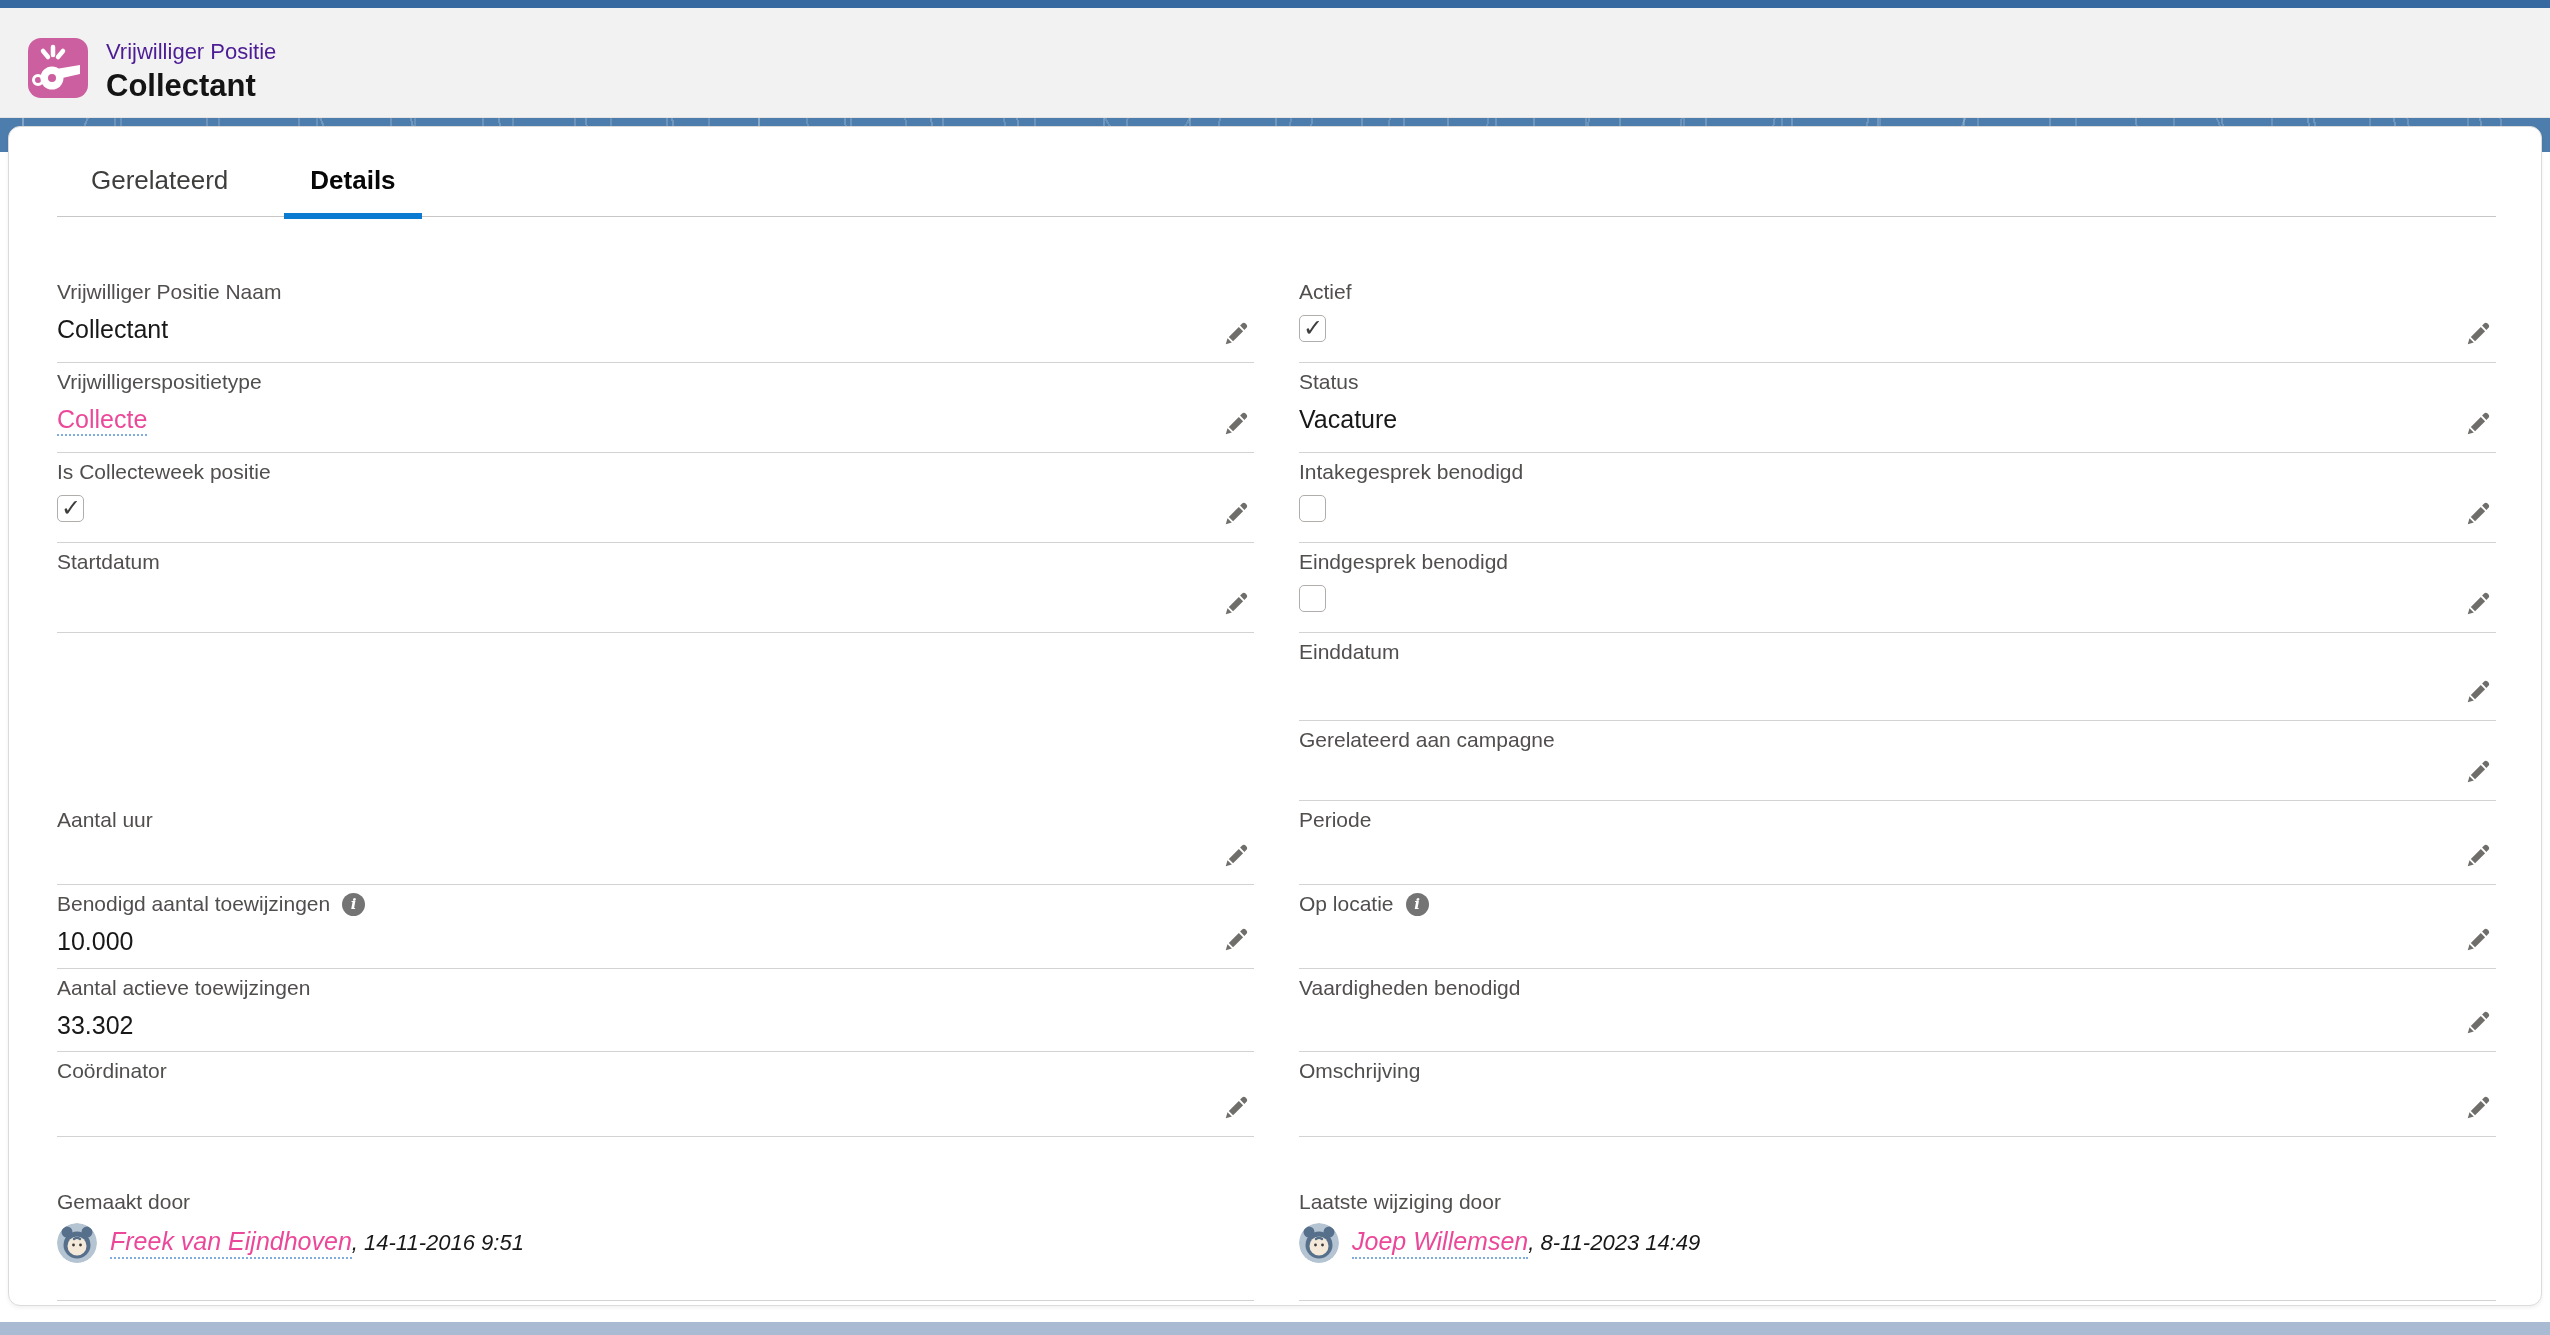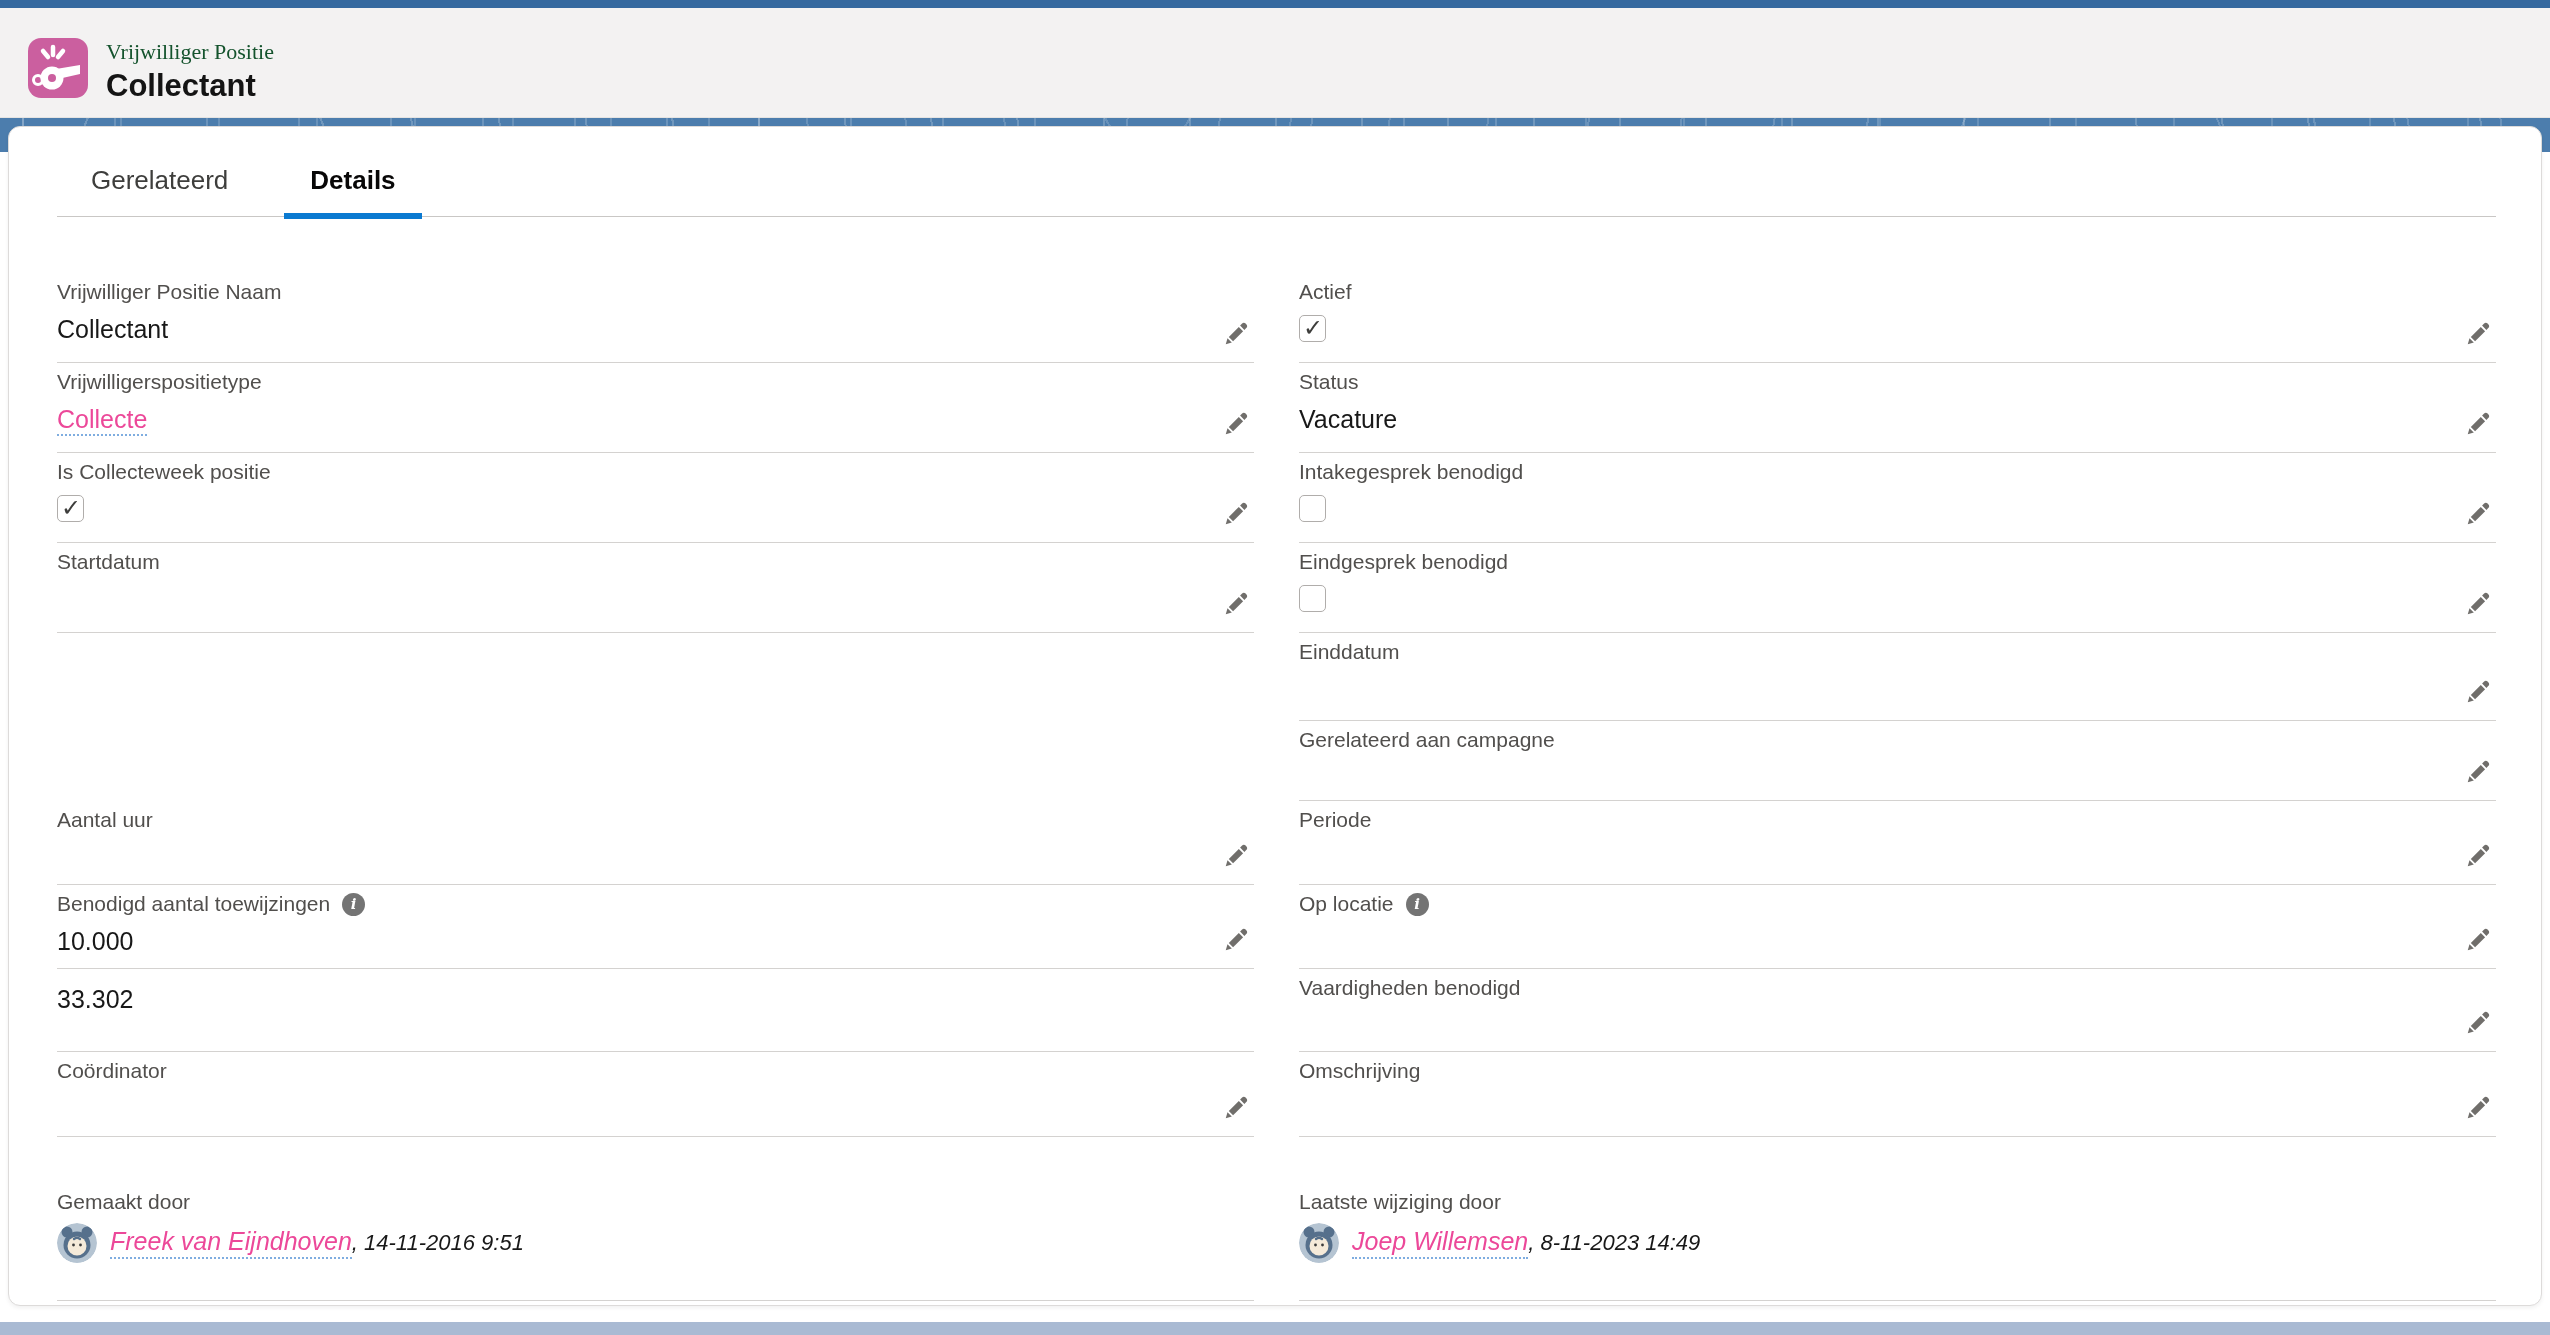--- a/index.html
+++ b/index.html
@@ -15,21 +15,21 @@
           background-image:
             repeating-radial-gradient(circle at 8% 150%,  transparent 0 40px, rgba(255,255,255,.20) 40px 42px, transparent 42px 86px),
             repeating-radial-gradient(circle at 45% -60%, transparent 0 46px, rgba(255,255,255,.16) 46px 48px, transparent 48px 98px),
             repeating-radial-gradient(circle at 82% 160%, transparent 0 44px, rgba(255,255,255,.18) 44px 46px, transparent 46px 92px); }
   .bottom-strip { position:absolute; left:0; top:1322px; width:2550px; height:13px; background:#a9bad3; }
 
   
   .entity-icon { position:absolute; left:28px; top:30px; width:60px; height:60px;
                  background:#cb5f9f; border-radius:13px; display:flex; align-items:center; justify-content:center; }
   .header-text { position:absolute; left:106px; top:31px; }
-  .obj-label { font-size:22px; color:#14532d; line-height:26px;font-family:Liberation Serif, serif; }
+  .obj-label { font-size:22px; color:#4c1d95; line-height:26px; }
   .record-title { font-size:31px; font-weight:700; color:#141414; line-height:38px; margin-top:2px; }
 
   
   .card { position:absolute; left:8px; top:126px; width:2534px; height:1180px;
           background:#ffffff; border:1px solid #dddbda; border-radius:12px;
           box-shadow:0 2px 4px rgba(0,0,0,.06); padding:0 45px 0 48px; }
 
   
   .tabs { height:90px; border-bottom:1px solid #c9c7c5; display:flex; align-items:flex-end; }
   .tab { font-size:26px; padding:0 26px 20px 26px; margin-right:30px; position:relative;
@@ -273,20 +273,21 @@
       <span class="pencil">
         <svg viewBox="0 0 52 52" width="28" height="28" fill="#706e6b">
             <path d="M7 45 L10.2 33.8 L18.2 41.8 Z"></path>
             <path d="M12.6 31.4 L31.2 12.8 L39.2 20.8 L20.6 39.4 Z"></path>
             <path d="M33.6 10.4 L37.4 6.6 c1.8-1.8 4.6-1.8 6.4 0 l1.6 1.6 c1.8 1.8 1.8 4.6 0 6.4 l-3.8 3.8 Z"></path>
           </svg>
       </span>
     </div>
 
     <div class="cell">
+      <div class="flabel">Aantal actieve toewijzingen</div>
       <div class="fvalue">33.302</div>
 
     </div>
     <div class="cell">
       <div class="flabel">Vaardigheden benodigd</div>
       <span class="pencil">
         <svg viewBox="0 0 52 52" width="28" height="28" fill="#706e6b">
             <path d="M7 45 L10.2 33.8 L18.2 41.8 Z"></path>
             <path d="M12.6 31.4 L31.2 12.8 L39.2 20.8 L20.6 39.4 Z"></path>
             <path d="M33.6 10.4 L37.4 6.6 c1.8-1.8 4.6-1.8 6.4 0 l1.6 1.6 c1.8 1.8 1.8 4.6 0 6.4 l-3.8 3.8 Z"></path>

